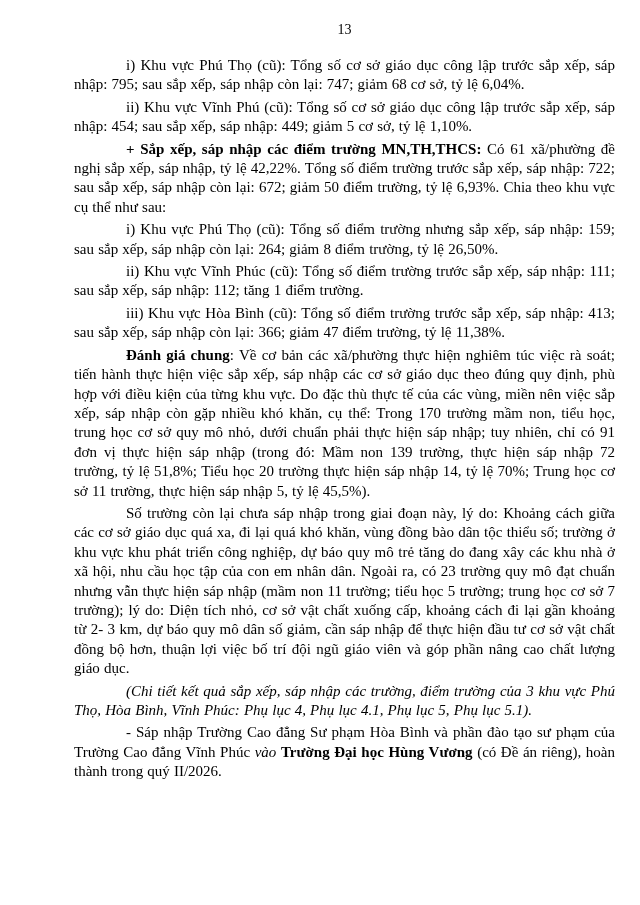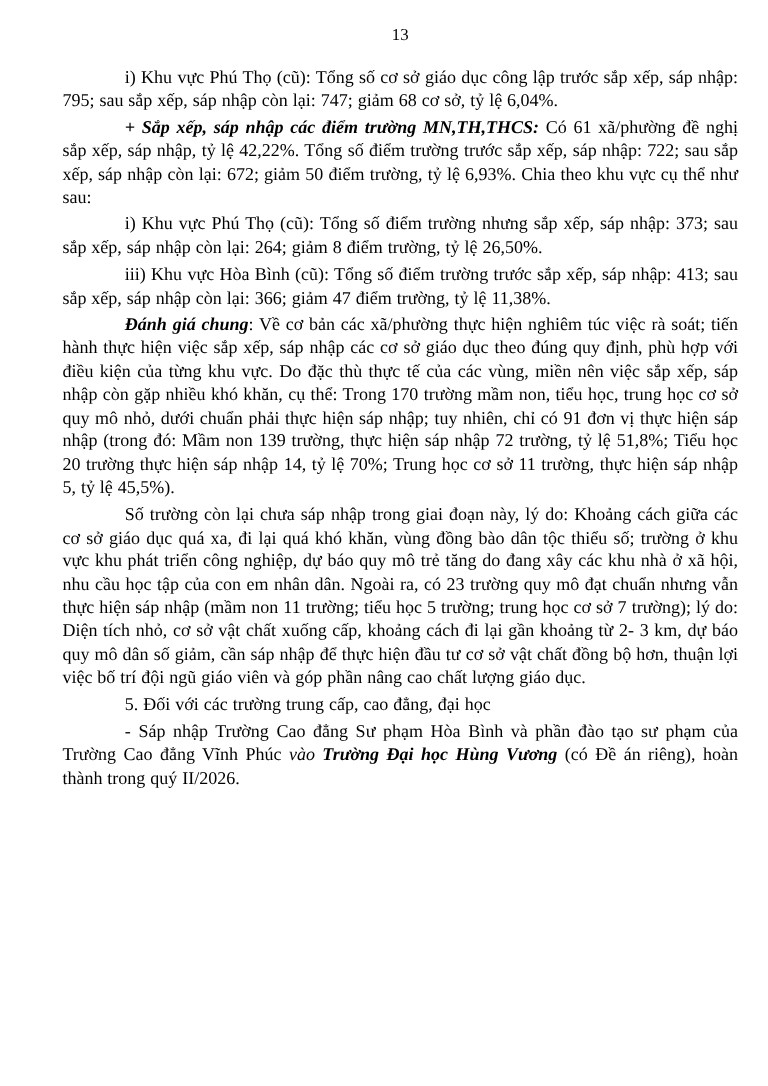--- a/index.html
+++ b/index.html
@@ -10,51 +10,53 @@
   .page {
     position: relative;
     box-sizing: border-box;
     width: 640px;
     height: 905px;
     background: #ffffff;
     color: #000000;
     font-family: "Liberation Serif", "DejaVu Serif", serif;
     font-size: 15px;
     overflow: hidden;
-    padding: 22px 25px 20px 52px;
+    padding: 22px 25px 20px 74px;
   }
   .page-number {
     text-align: center;
     font-size: 14px;
     line-height: 16px;
     margin-bottom: 18px;
   }
   .body-text p {
     margin: 3px 0;
     line-height: 19.4px;
     text-align: justify;
     text-indent: 52px;
     word-spacing: 0.4px;
   }
   .body-text p.cont-next-page {
     text-align-last: justify;
   }
   .run-r  { font-weight: normal; font-style: normal; }
   .run-b  { font-weight: normal;   font-style: normal; }
   .run-i  { font-weight: normal; font-style: italic; }
-  .run-bi { font-weight: bold;   font-style: italic; }
+  .run-bi { font-weight: bold;   }
 </style>
 </head>
 <body>
 
 <div class="page">
   <div class="page-number">13</div>
   <div class="body-text">
     <p><span class="run-r">i) Khu vực Phú Thọ (cũ): Tổng số cơ sở giáo dục công lập trước sắp xếp, sáp nhập: </span><span class="run-b">795</span><span class="run-r">; sau sắp xếp, sáp nhập còn lại: </span><span class="run-b">747</span><span class="run-r">; </span><span class="run-b">giảm 68</span><span class="run-r"> cơ sở, tỷ lệ </span><span class="run-b">6,04%.</span></p>
+    <p><span class="run-r">ii) Khu vực Vĩnh Phú (cũ): Tổng số cơ sở giáo dục công lập trước sắp xếp, sáp nhập: </span><span class="run-b">454</span><span class="run-r">; sau sắp xếp, sáp nhập: </span><span class="run-b">449</span><span class="run-r">; </span><span class="run-b">giảm 5</span><span class="run-r"> cơ sở, tỷ lệ </span><span class="run-b">1,10%.</span></p>
     <p><span class="run-bi">+ Sắp xếp, sáp nhập các điểm trường MN,TH,THCS:</span><span class="run-r"> Có </span><span class="run-b">61 xã/phường</span><span class="run-r"> đề nghị sắp xếp, sáp nhập, tỷ lệ 42,22%. Tổng số điểm trường trước sắp xếp, sáp nhập: </span><span class="run-b">722</span><span class="run-r">; sau sắp xếp, sáp nhập còn lại: </span><span class="run-b">672</span><span class="run-r">; </span><span class="run-b">giảm 50 điểm trường</span><span class="run-r">, tỷ lệ </span><span class="run-b">6,93%</span><span class="run-r">. Chia theo khu vực cụ thể như sau:</span></p>
-    <p><span class="run-r">i) Khu vực Phú Thọ (cũ): Tổng số điểm trường nhưng sắp xếp, sáp nhập: </span><span class="run-b">373</span><span class="run-r">; sau sắp xếp, sáp nhập còn lại: </span><span class="run-b">264</span><span class="run-r">; </span><span class="run-b">giảm 8 điểm trường</span><span class="run-r">, tỷ lệ </span><span class="run-b">26,50%</span><span class="run-r">.</span></p>
+    <p><span class="run-r">i) Khu vực Phú Thọ (cũ): Tổng số điểm trường nhưng sắp xếp, sáp nhập: </span><span class="run-b">159</span><span class="run-r">; sau sắp xếp, sáp nhập còn lại: </span><span class="run-b">264</span><span class="run-r">; </span><span class="run-b">giảm 8 điểm trường</span><span class="run-r">, tỷ lệ </span><span class="run-b">26,50%</span><span class="run-r">.</span></p>
+    <p><span class="run-r">ii) Khu vực Vĩnh Phúc (cũ): Tổng số điểm trường trước sắp xếp, sáp nhập: </span><span class="run-b">111</span><span class="run-r">; sau sắp xếp, sáp nhập: </span><span class="run-b">112</span><span class="run-r">; </span><span class="run-b">tăng 1 điểm trường</span><span class="run-r">.</span></p>
     <p><span class="run-r">iii) Khu vực Hòa Bình (cũ): Tổng số điểm trường trước sắp xếp, sáp nhập: </span><span class="run-b">413</span><span class="run-r">; sau sắp xếp, sáp nhập còn lại: </span><span class="run-b">366</span><span class="run-r">; </span><span class="run-b">giảm 47 điểm trường</span><span class="run-r">, tỷ lệ </span><span class="run-b">11,38%</span><span class="run-r">.</span></p>
     <p><span class="run-bi">Đánh giá chung</span><span class="run-r">: Về cơ bản các xã/phường thực hiện nghiêm túc việc rà soát; tiến hành thực hiện việc sắp xếp, sáp nhập các cơ sở giáo dục theo đúng quy định, phù hợp với điều kiện của từng khu vực. Do đặc thù thực tế của các vùng, miền nên việc sắp xếp, sáp nhập còn gặp nhiều khó khăn, cụ thể: Trong 170 trường mầm non, tiểu học, trung học cơ sở quy mô nhỏ, dưới chuẩn phải thực hiện sáp nhập; tuy nhiên, chỉ có 91 đơn vị thực hiện sáp nhập (trong đó: Mầm non 139 trường, thực hiện sáp nhập 72 trường, tỷ lệ 51,8%; Tiểu học 20 trường thực hiện sáp nhập 14, tỷ lệ 70%; Trung học cơ sở 11 trường, thực hiện sáp nhập 5, tỷ lệ 45,5%).</span></p>
     <p><span class="run-r">Số trường còn lại chưa sáp nhập trong giai đoạn này, lý do: Khoảng cách giữa các cơ sở giáo dục quá xa, đi lại quá khó khăn, vùng đồng bào dân tộc thiểu số; trường ở khu vực khu phát triển công nghiệp, dự báo quy mô trẻ tăng do đang xây các khu nhà ở xã hội, nhu cầu học tập của con em nhân dân. Ngoài ra, có 23 trường quy mô đạt chuẩn nhưng vẫn thực hiện sáp nhập (mầm non 11 trường; tiểu học 5 trường; trung học cơ sở 7 trường); lý do: Diện tích nhỏ, cơ sở vật chất xuống cấp, khoảng cách đi lại gần khoảng từ 2- 3 km, dự báo quy mô dân số giảm, cần sáp nhập để thực hiện đầu tư cơ sở vật chất đồng bộ hơn, thuận lợi việc bố trí đội ngũ giáo viên và góp phần nâng cao chất lượng giáo dục.</span></p>
-    <p><span class="run-b">5. Đối với các trường trung cấp, cao đẳng, đại học</span></p>
+    <p><span class="run-i">(Chi tiết kết quả sắp xếp, sáp nhập các trường, điểm trường của 3 khu vực Phú Thọ, Hòa Bình, Vĩnh Phúc: Phụ lục 4, Phụ lục 4.1, Phụ lục 5, Phụ lục 5.1).</span></p>
     <p><span class="run-r">- Sáp nhập </span><span class="run-b">Trường Cao đẳng Sư phạm Hòa Bình</span><span class="run-r"> và </span><span class="run-b">phần đào tạo sư phạm của Trường Cao đẳng Vĩnh Phúc</span><span class="run-r"> </span><span class="run-i">vào </span><span class="run-bi">Trường Đại học Hùng Vương</span><span class="run-r"> (có Đề án riêng), </span><span class="run-b">hoàn thành trong quý II/2026</span><span class="run-r">.</span></p>
   </div>
 </div>
 
 </body></html>

